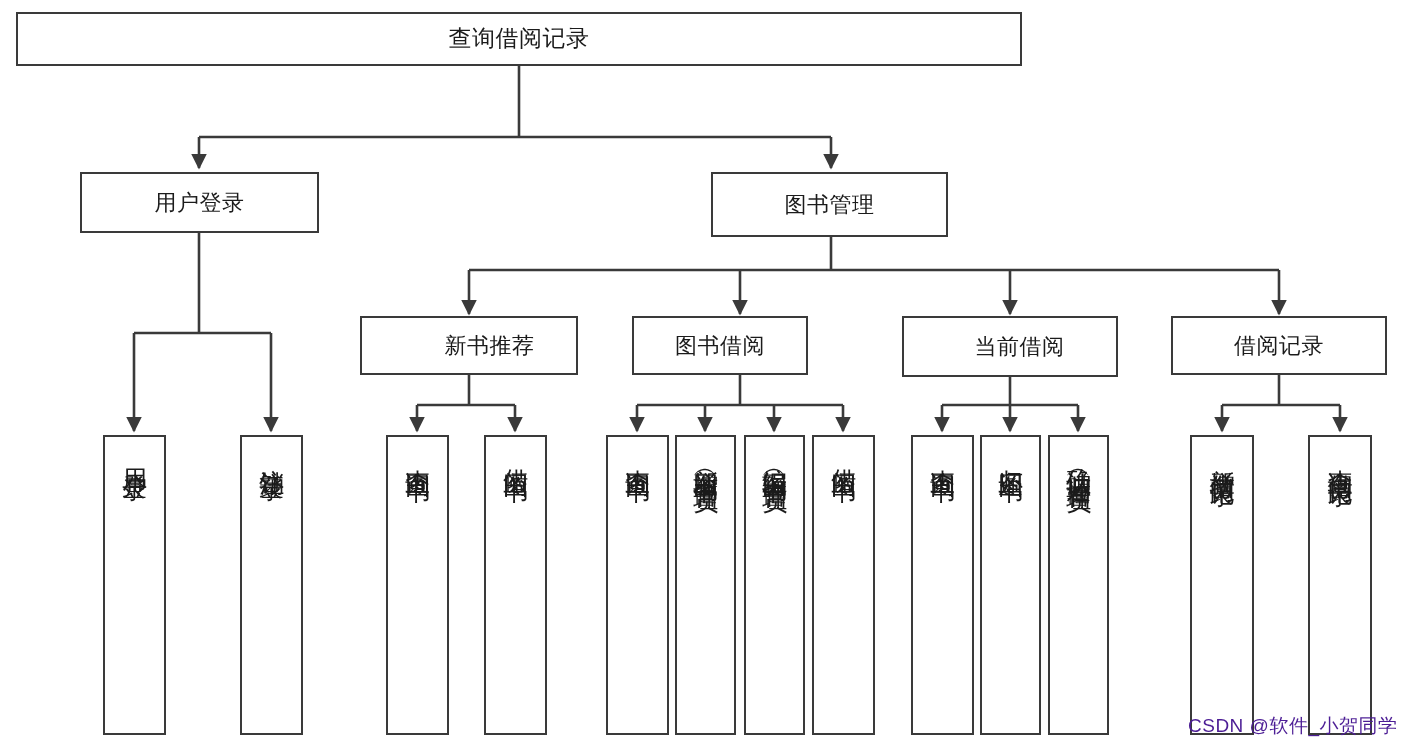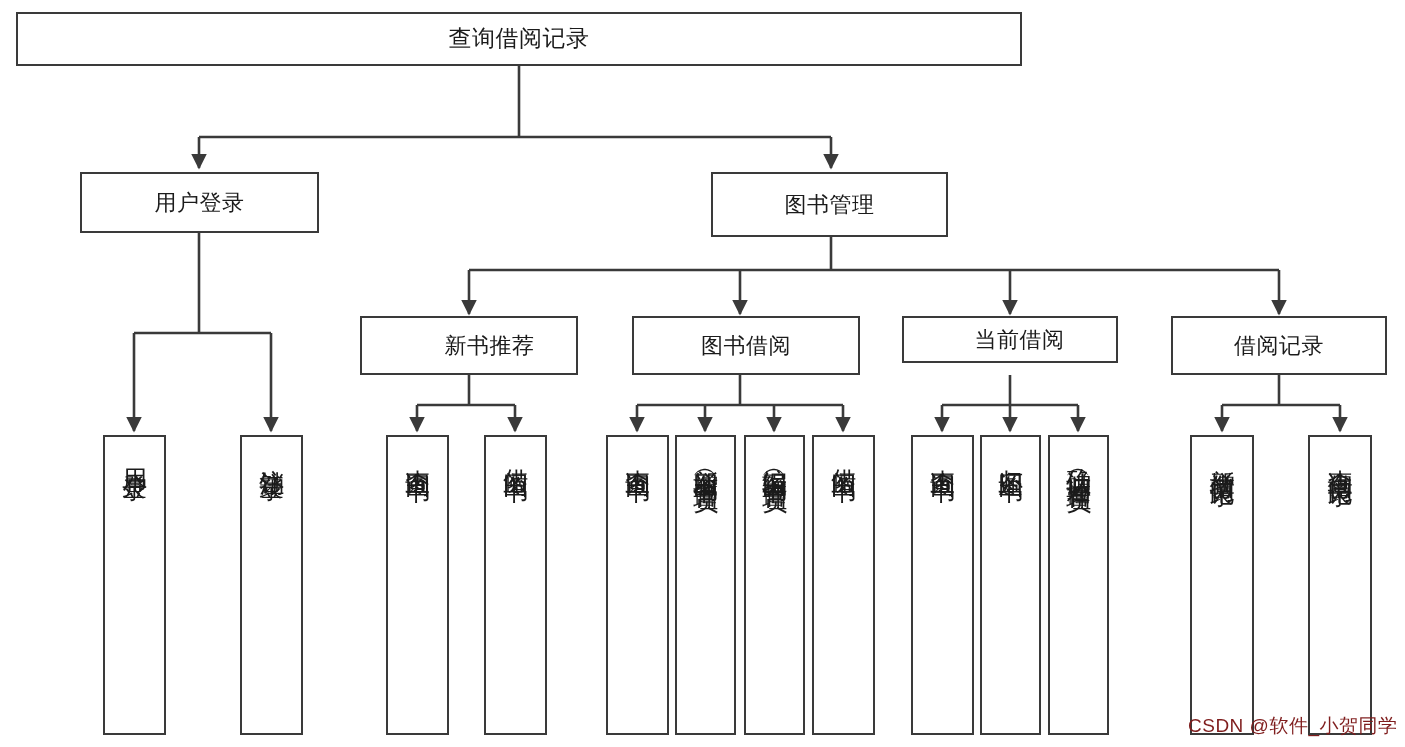--- a/index.html
+++ b/index.html
@@ -63,21 +63,21 @@
     font-size: 25px;
     line-height: 1.1;
     letter-spacing: 3px;
     white-space: nowrap;
   }
   .watermark {
     position: absolute;
     left: 1188px;
     top: 713px;
     font-size: 19px;
-    color: #7f1d1d;
+    color: #4c1d95;
     letter-spacing: 0.5px;
     white-space: nowrap;
     z-index: 3;
     pointer-events: none;
   }
 </style>
 </head>
 <body>
 
 <div id="canvas">
@@ -139,24 +139,24 @@
   <div class="node h" style="left:80px; top:172px; width:239px; height:61px;">
     <span class="node-label">用户登录</span>
   </div>
   <div class="node h" style="left:711px; top:172px; width:237px; height:65px;">
     <span class="node-label">图书管理</span>
   </div>
 
   <div class="node h" style="left:360px; top:316px; width:218px; height:59px;padding-left:41px;">
     <span class="node-label">新书推荐</span>
   </div>
-  <div class="node h" style="left:632px; top:316px; width:228px; height:59px;">
+  <div class="node h" style="left:632px; top:316px; width:176px; height:59px;">
     <span class="node-label">图书借阅</span>
   </div>
-  <div class="node h" style="left:902px; top:316px; width:216px; height:47px;padding-left:19px;">
+  <div class="node h" style="left:902px; top:316px; width:216px; height:61px;padding-left:19px;">
     <span class="node-label">当前借阅</span>
   </div>
   <div class="node h" style="left:1171px; top:316px; width:216px; height:59px;">
     <span class="node-label">借阅记录</span>
   </div>
 
   <div class="node v" style="left:103px; top:435px; width:63px; height:300px;">
     <span class="node-label">用户登录</span>
   </div>
   <div class="node v" style="left:240px; top:435px; width:63px; height:300px;">

